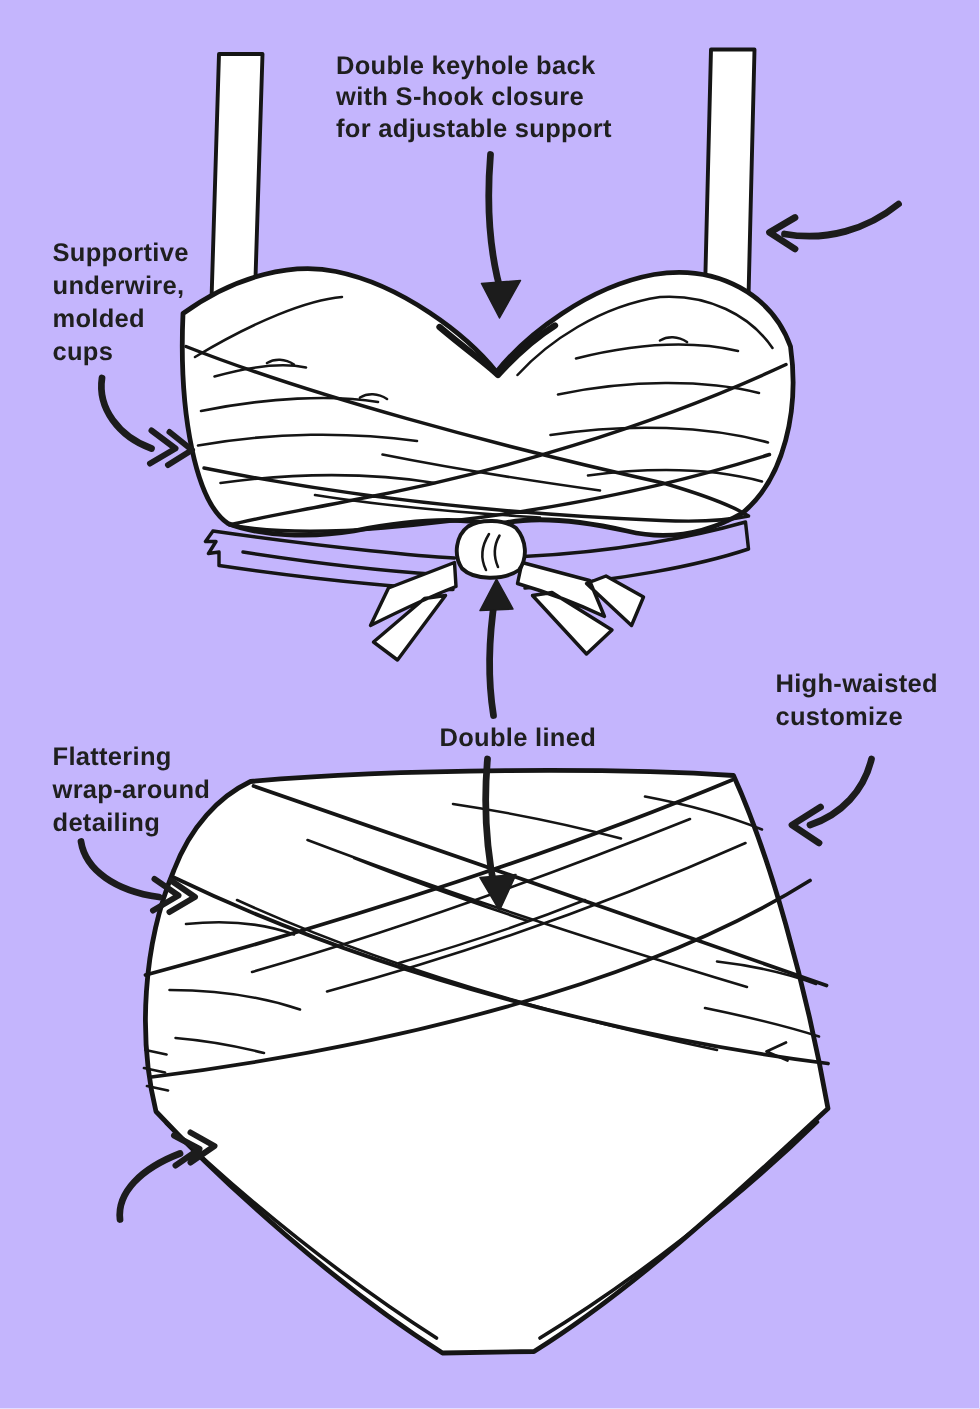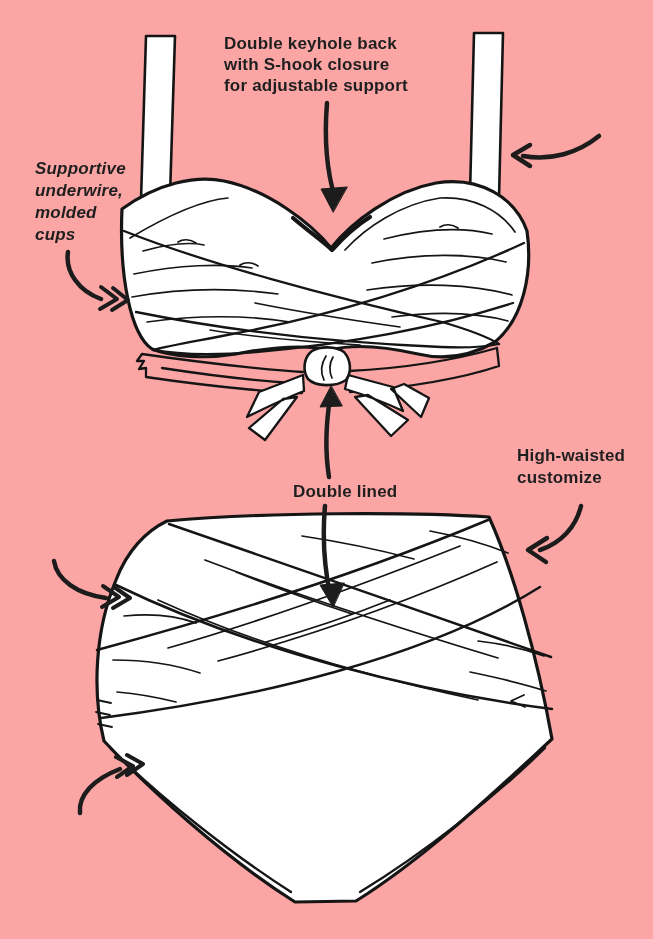--- a/index.html
+++ b/index.html
@@ -1,35 +1,35 @@
 <!DOCTYPE html>
 <html><head>
 <meta charset="utf-8">
 <style>
   html,body{margin:0;padding:0;background:#ffffff;}
   .stage{
     position:relative;
     width:653px;height:939px;
-    background:#fca5a5;
+    background:#c4b5fd;
     overflow:hidden;
     font-family:"Liberation Sans", sans-serif;
   }
   .stage svg{position:absolute;left:0;top:0;}
   .label{
     position:absolute;
     color:#1f1f1f;
     font-weight:bold;
     font-size:17px;
     line-height:21px;
     letter-spacing:0.2px;
     white-space:pre-line;
   }
   .label-keyhole   {left:224px; top:33px;}
   .label-straps    {left:528px; top:20px;  line-height:23px;}
-  .label-underwire {left:35px;  top:158px; line-height:22px;font-style:italic;}
+  .label-underwire {left:35px;  top:158px; line-height:22px;}
   .label-fully     {left:293px; top:481px;}
   .label-highwaist {left:517px; top:445px; line-height:22px;}
   .label-wrap      {left:35px;  top:494px; line-height:22px;}
   .label-coverage  {left:36px;  top:820px; line-height:22px;}
 </style>
 </head>
 <body>
 
 <div class="stage">
 
@@ -155,14 +155,17 @@
   <div class="label label-keyhole">Double keyhole back
 with S-hook closure
 for adjustable support</div>
   <div class="label label-underwire">Supportive
 underwire,
 molded
 cups</div>
   <div class="label label-fully">Double lined</div>
   <div class="label label-highwaist">High-waisted
 customize</div>
+  <div class="label label-wrap">Flattering
+wrap-around
+detailing</div>
 
 </div>
 
 </body></html>

